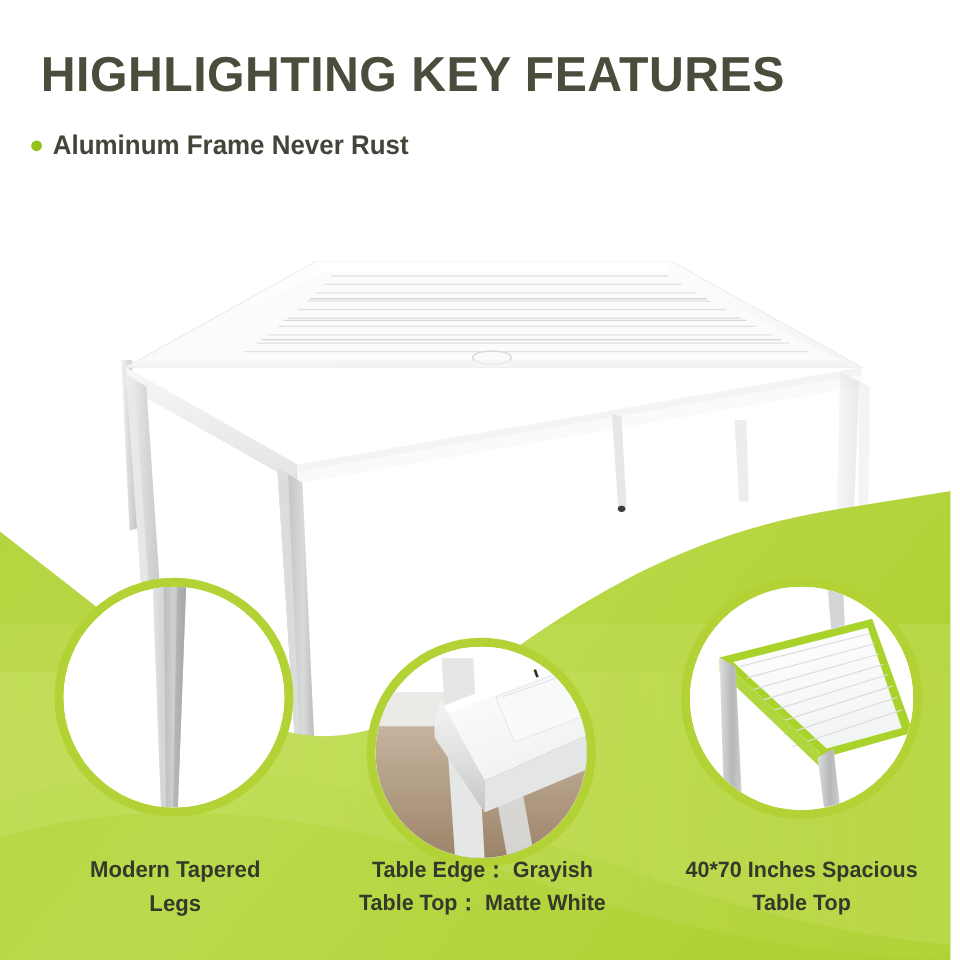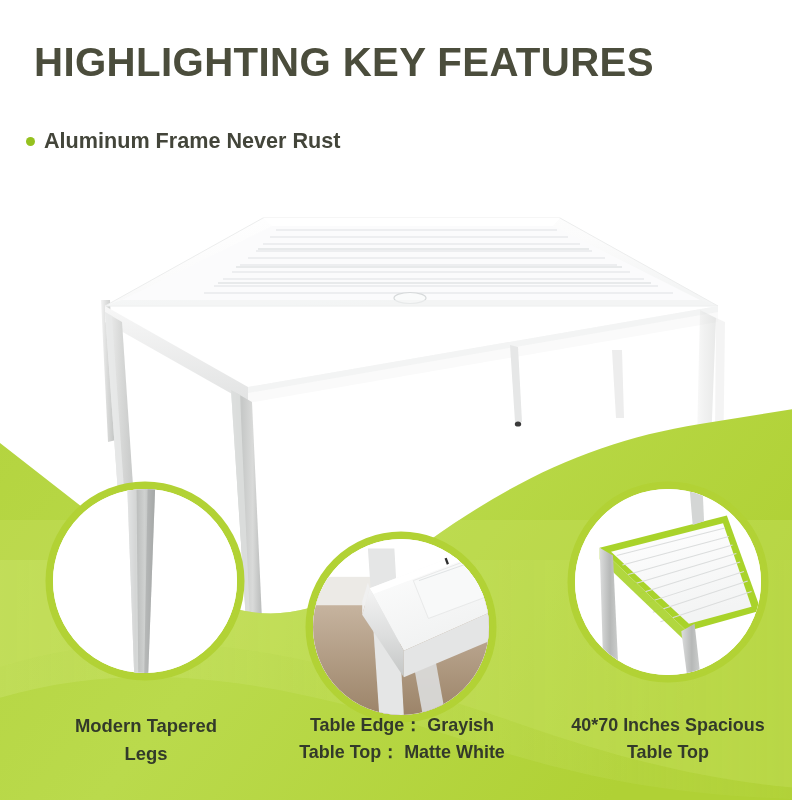--- a/index.html
+++ b/index.html
@@ -41,21 +41,21 @@
     white-space: nowrap;
     line-height: 1;
     transform: scaleX(0.98);
     transform-origin: left center;
   }
   .bullet-block {
     position: absolute;
     display: flex;
     align-items: flex-start;
   }
-  #bullet-1 { left: 26px;  top: 106px; margin-top: 20px; }
+  #bullet-1 { left: 26px;  top: 106px; }
   #bullet-2 { left: 420px; top: 106px; }
   .bullet-dot {
     width: 9px;
     height: 9px;
     border-radius: 50%;
     background: #95c11f;
     margin-top: 11px;
     margin-right: 9px;
     flex: 0 0 auto;
   }

